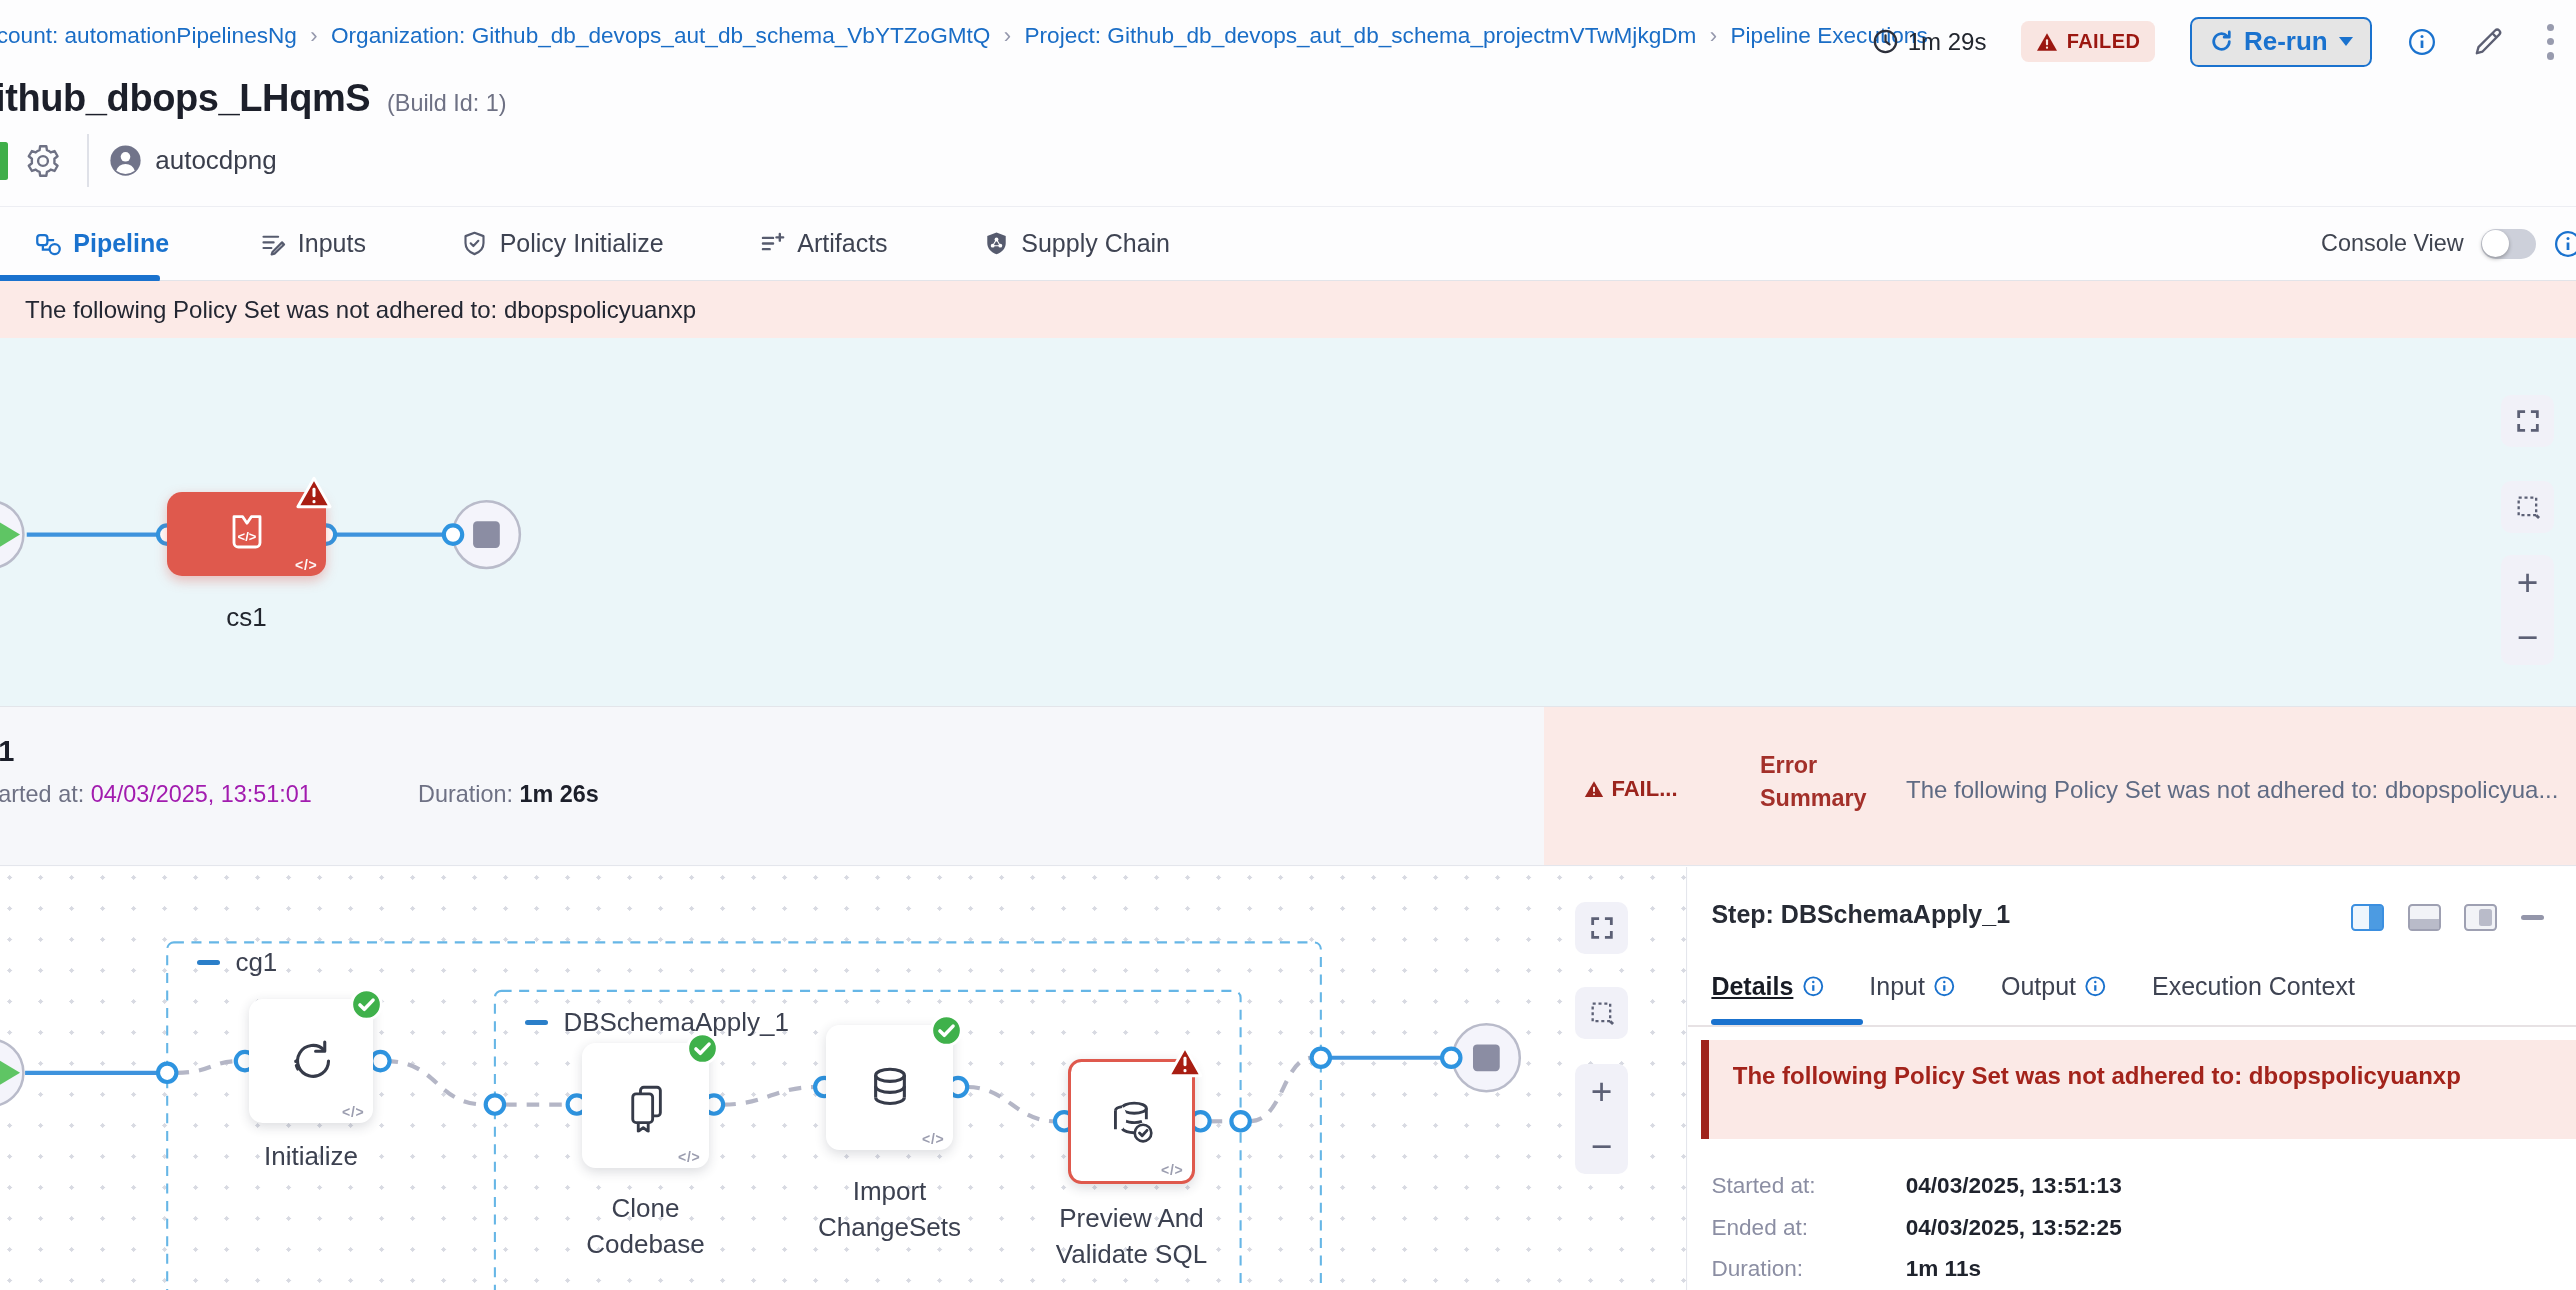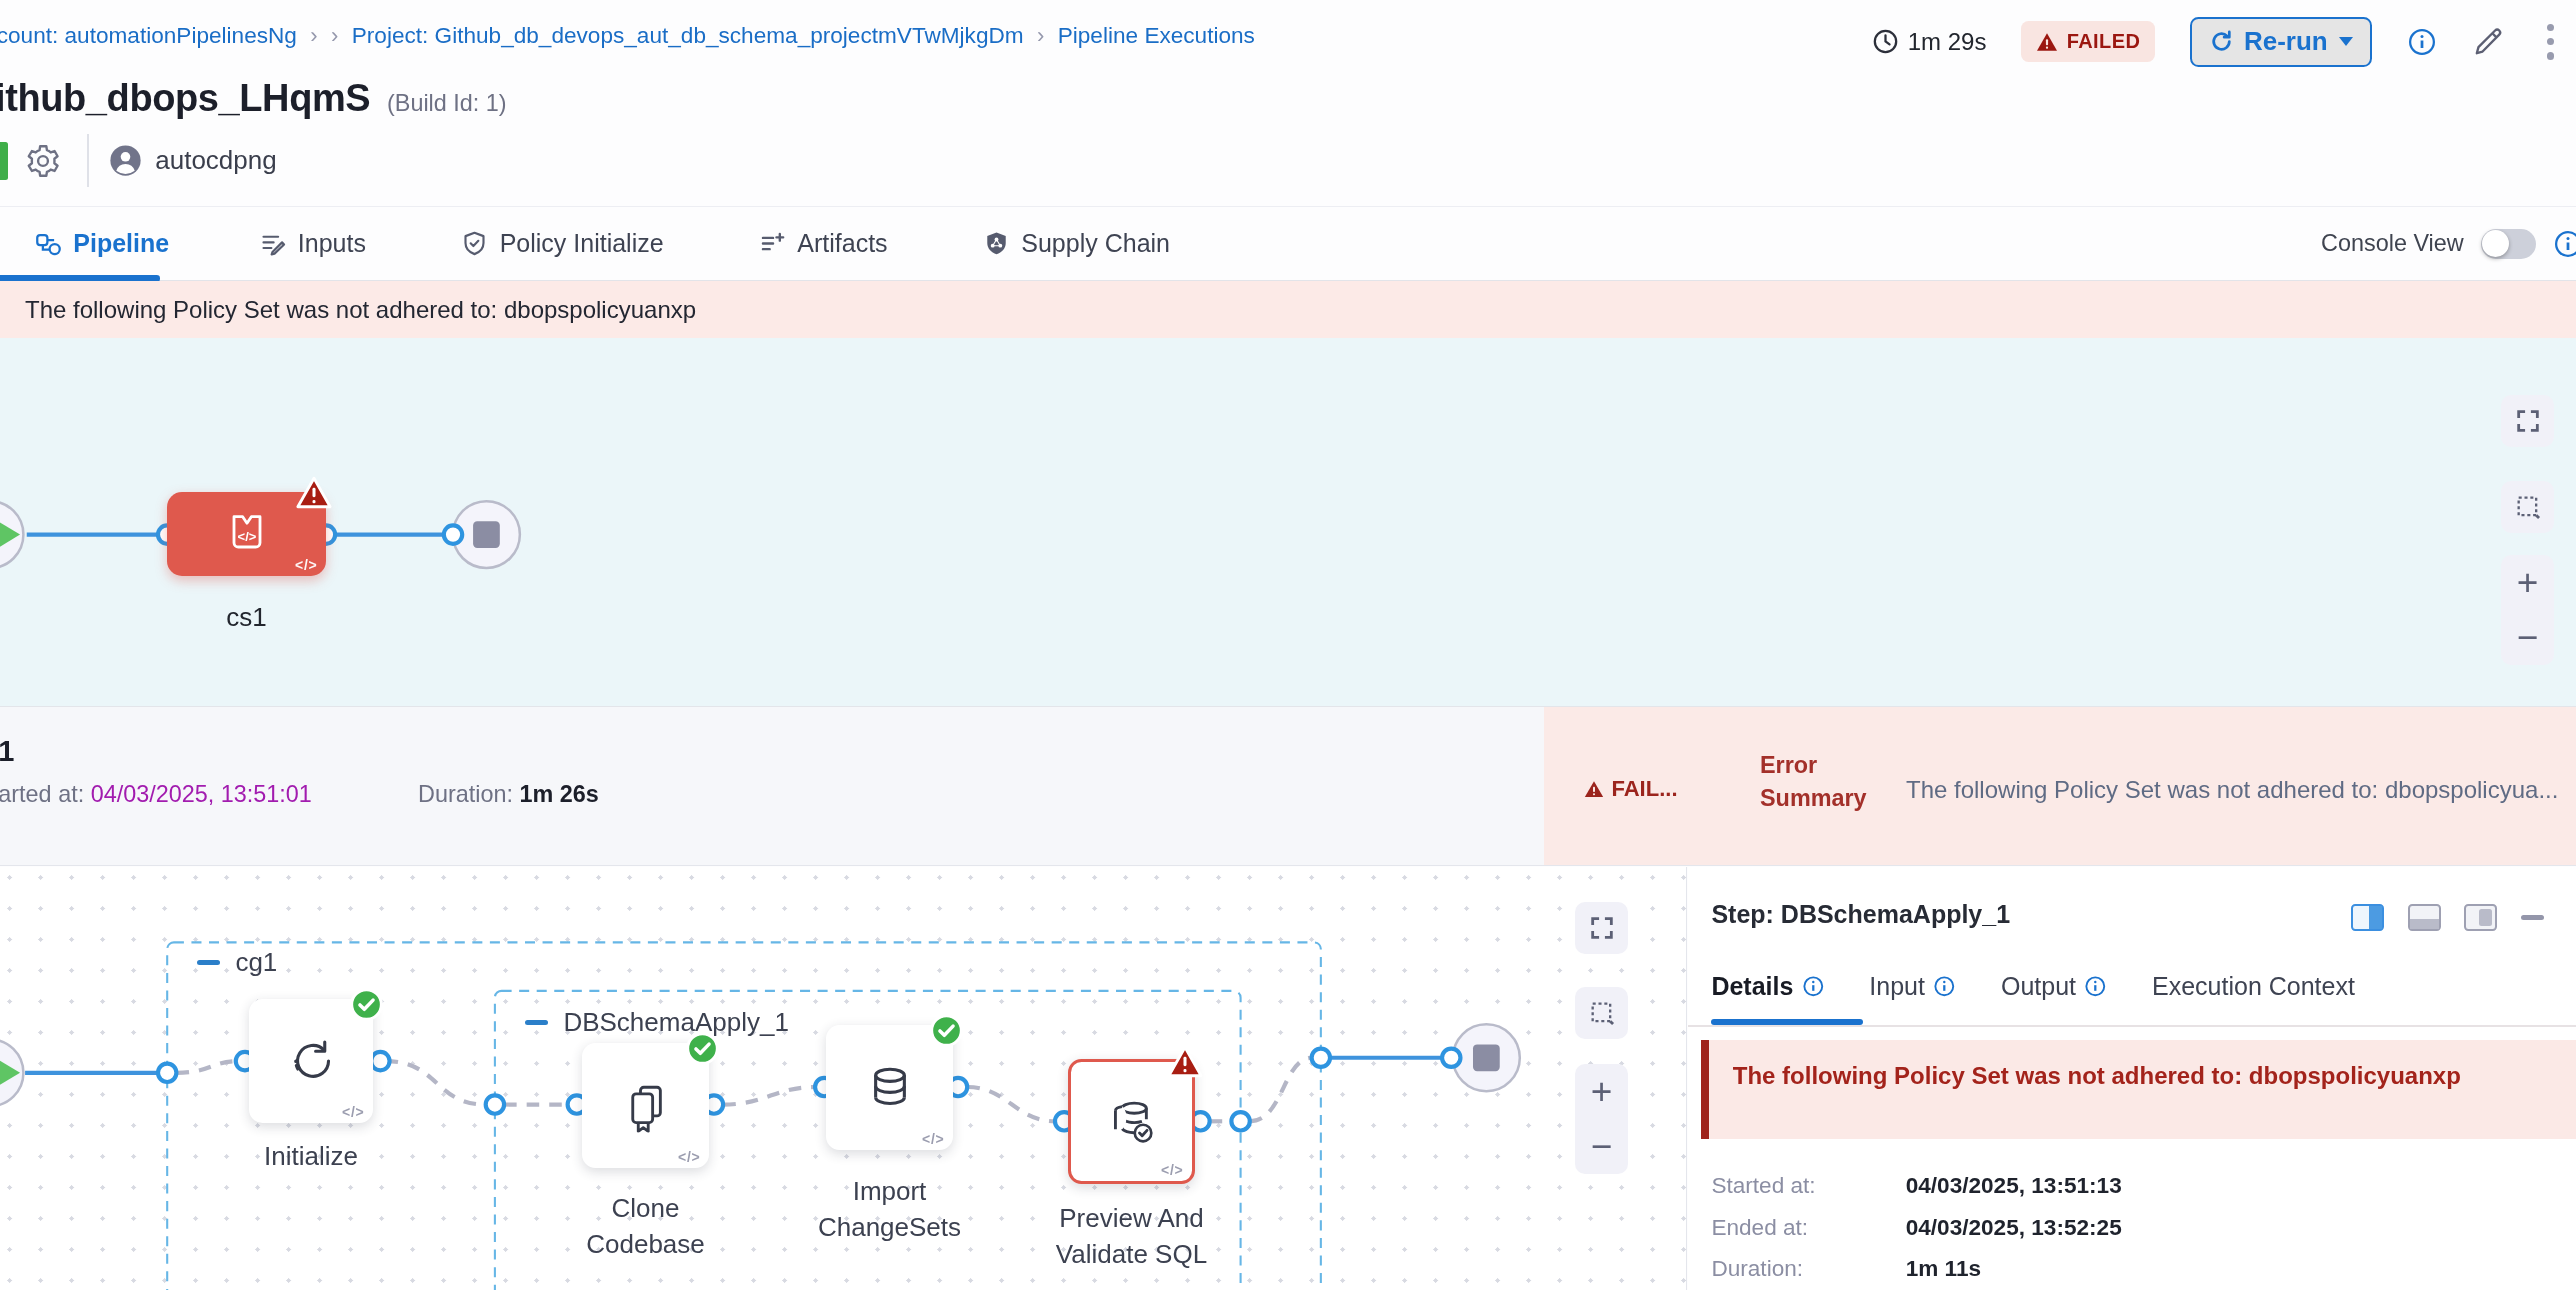--- a/index.html
+++ b/index.html
@@ -88,39 +88,40 @@
   .view-ic { width:33px; height:27px; border-radius:4.2px; position:relative; cursor:pointer; }
   .view-ic.v1 { border:2.5px solid #3b8fe0; background:#eef6fd; }
   .view-ic.v1::after { content:""; position:absolute; right:0; top:0; bottom:0; width:45%; background:#4c9be2; }
   .view-ic.v2 { border:2.5px solid #9ea0b2; background:#f2f3f7; }
   .view-ic.v2::after { content:""; position:absolute; left:0; right:0; bottom:0; height:42%; background:#b9bbc9; }
   .view-ic.v3 { border:2.5px solid #9ea0b2; background:#f2f3f7; }
   .view-ic.v3::after { content:""; position:absolute; right:3.3px; top:3.3px; bottom:3.3px; width:45%; background:#b9bbc9; border-radius:2.5px; }
   .panel-min { width:23.4px; height:5px; background:#9496aa; border-radius:2.5px; cursor:pointer; }
   .panel-tabs { position:absolute; left:23.4px; top:105px; display:flex; align-items:center; gap:45px; font-size:25px; color:#3e4352; }
   .ptab { display:flex; align-items:center; gap:8.4px; cursor:pointer; }
-  .ptab.active { font-weight:bold; color:#181b24; }
+  .ptab.active { font-weight:bold; color:#181b24;text-decoration:underline; }
   .panel-tab-underline { position:absolute; left:23.4px; top:152px; width:152px; height:5.9px; background:#1a72ce; border-radius:3.3px; }
   .panel-tab-border { position:absolute; left:0; right:0; top:158px; height:1.7px; background:#e7e2e4; }
   .panel-error { position:absolute; left:13.4px; right:0; top:173px; height:99px; background:#fbe9e6; border-left:8.4px solid #9f231c; padding:22px 0 0 23.4px; font-size:24px; font-weight:bold; color:#a3231b; }
   .detail-row { position:absolute; left:23.4px; font-size:22.6px; white-space:nowrap; }
   .detail-row .lbl { display:inline-block; width:188px; color:#8b8ea3; font-weight:500; }
   .detail-row .val { color:#1f232d; font-weight:bold; }
 
   svg text { font-family:"Liberation Sans","DejaVu Sans",sans-serif; }
 </style>
 </head>
 <body>
 
 <div class="screen">
 
   <div class="topbar">
     <nav class="breadcrumb">
       <span class="crumb">count: automationPipelinesNg</span>
       <span class="crumb-sep">›</span>
+      <span class="crumb">Organization: Github_db_devops_aut_db_schema_VbYTZoGMtQ</span>
       <span class="crumb-sep">›</span>
       <span class="crumb">Project: Github_db_devops_aut_db_schema_projectmVTwMjkgDm</span>
       <span class="crumb-sep">›</span>
       <span class="crumb">Pipeline Executions</span>
     </nav>
     <div class="topbar-right">
       <span class="duration-wrap">
         <svg width="27" height="27" viewBox="0 0 24 24" fill="none" stroke="#2c2f3a" stroke-width="2">
             <circle cx="12" cy="12" r="9.5"></circle>
             <path d="M12 6.5v5.5l3.6 2.6" stroke-linecap="round"></path>

